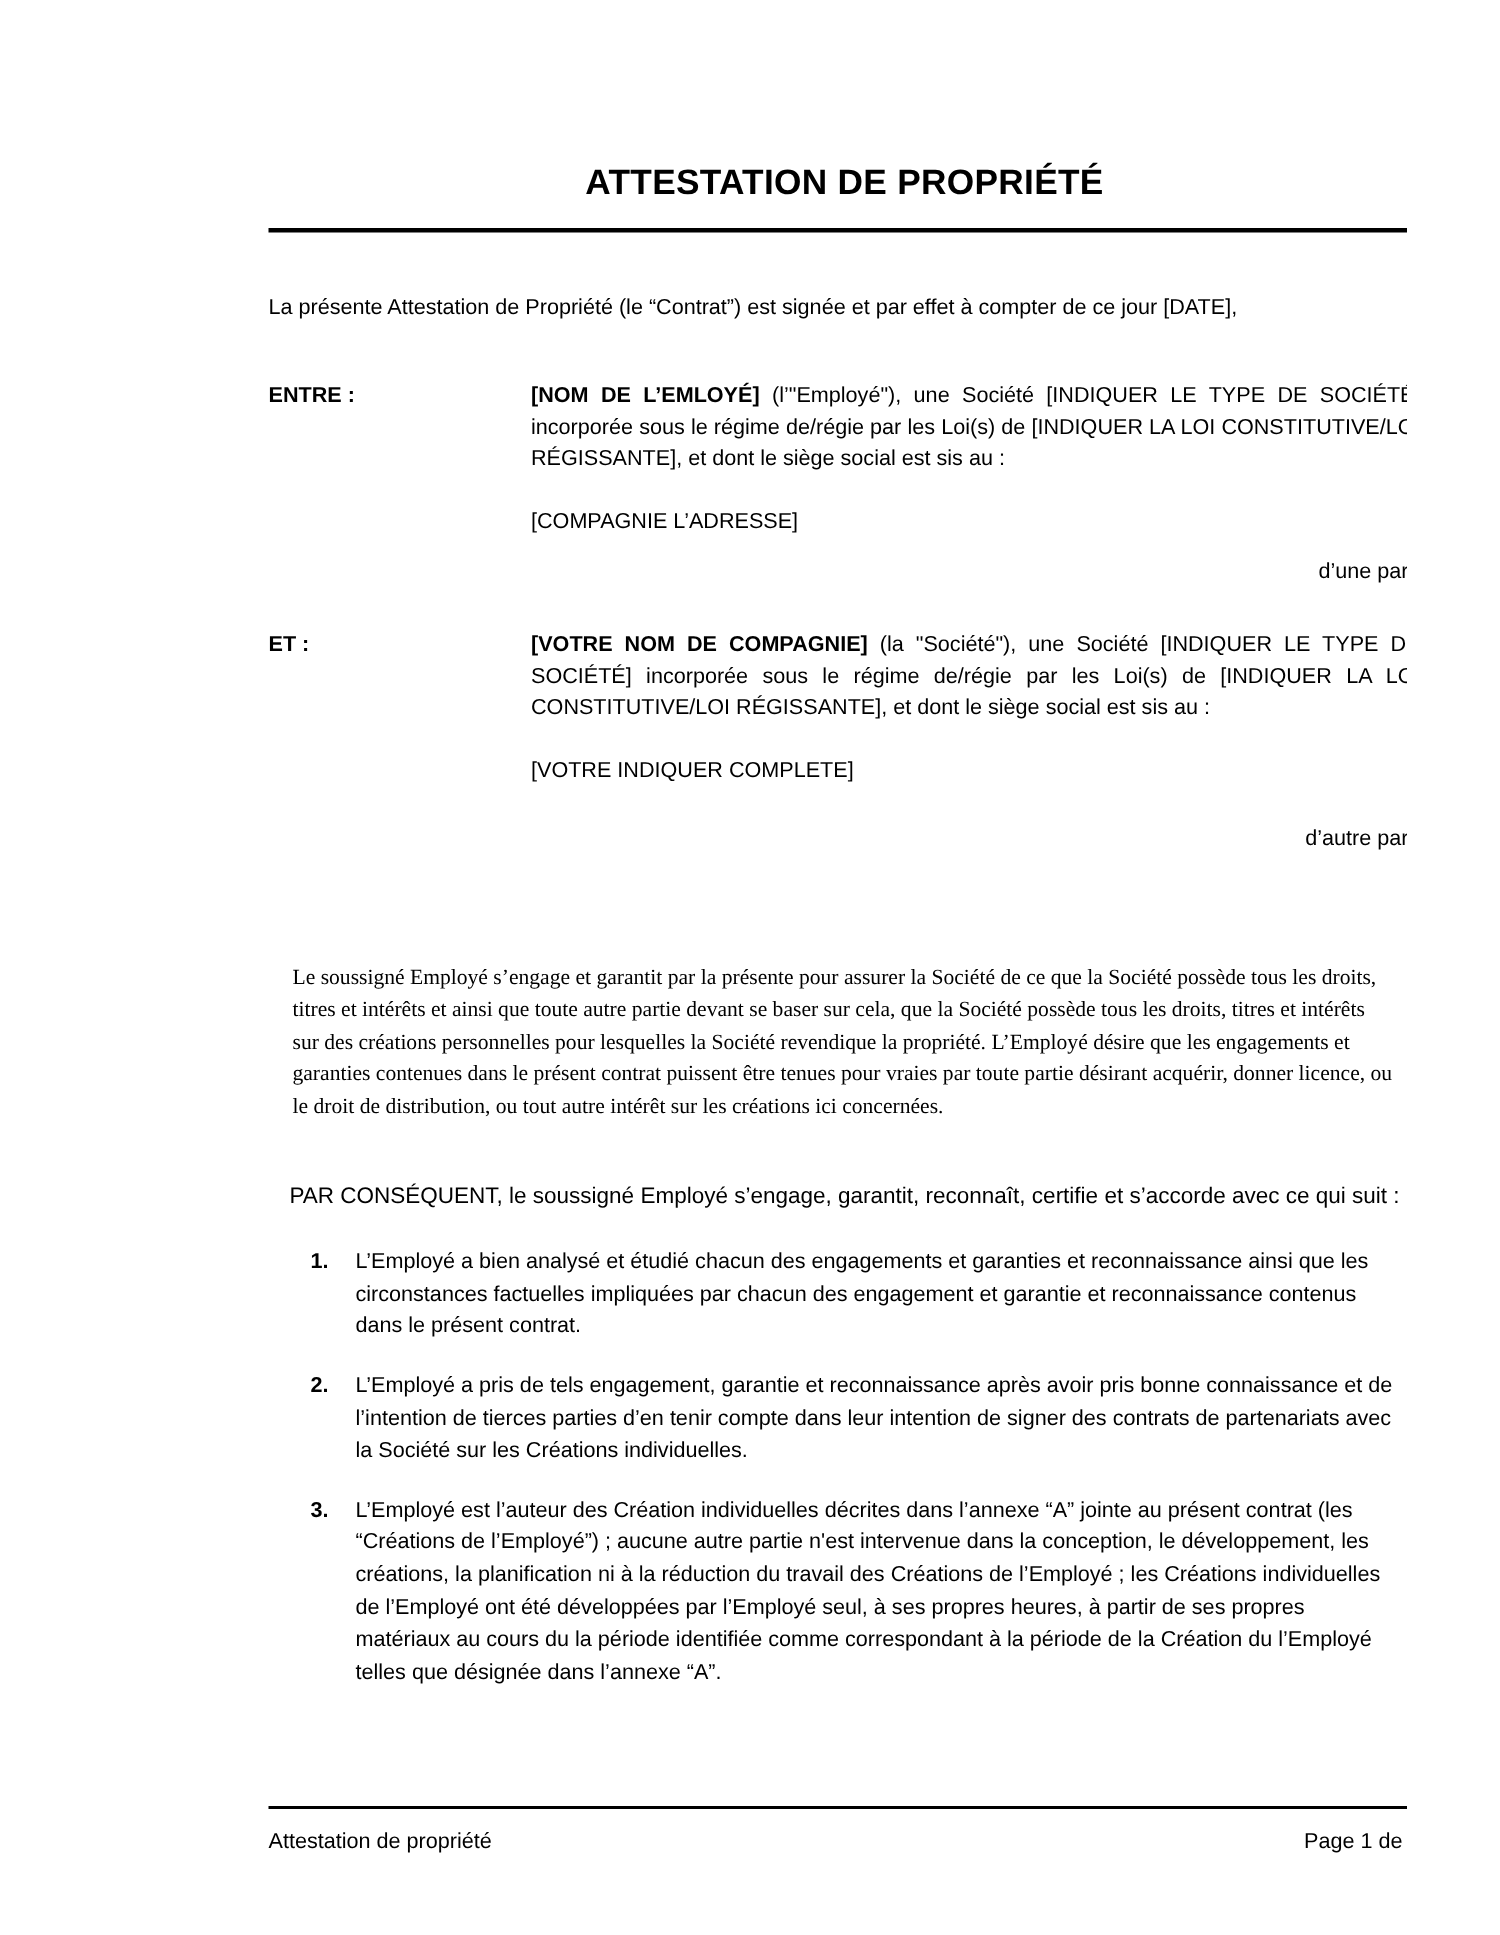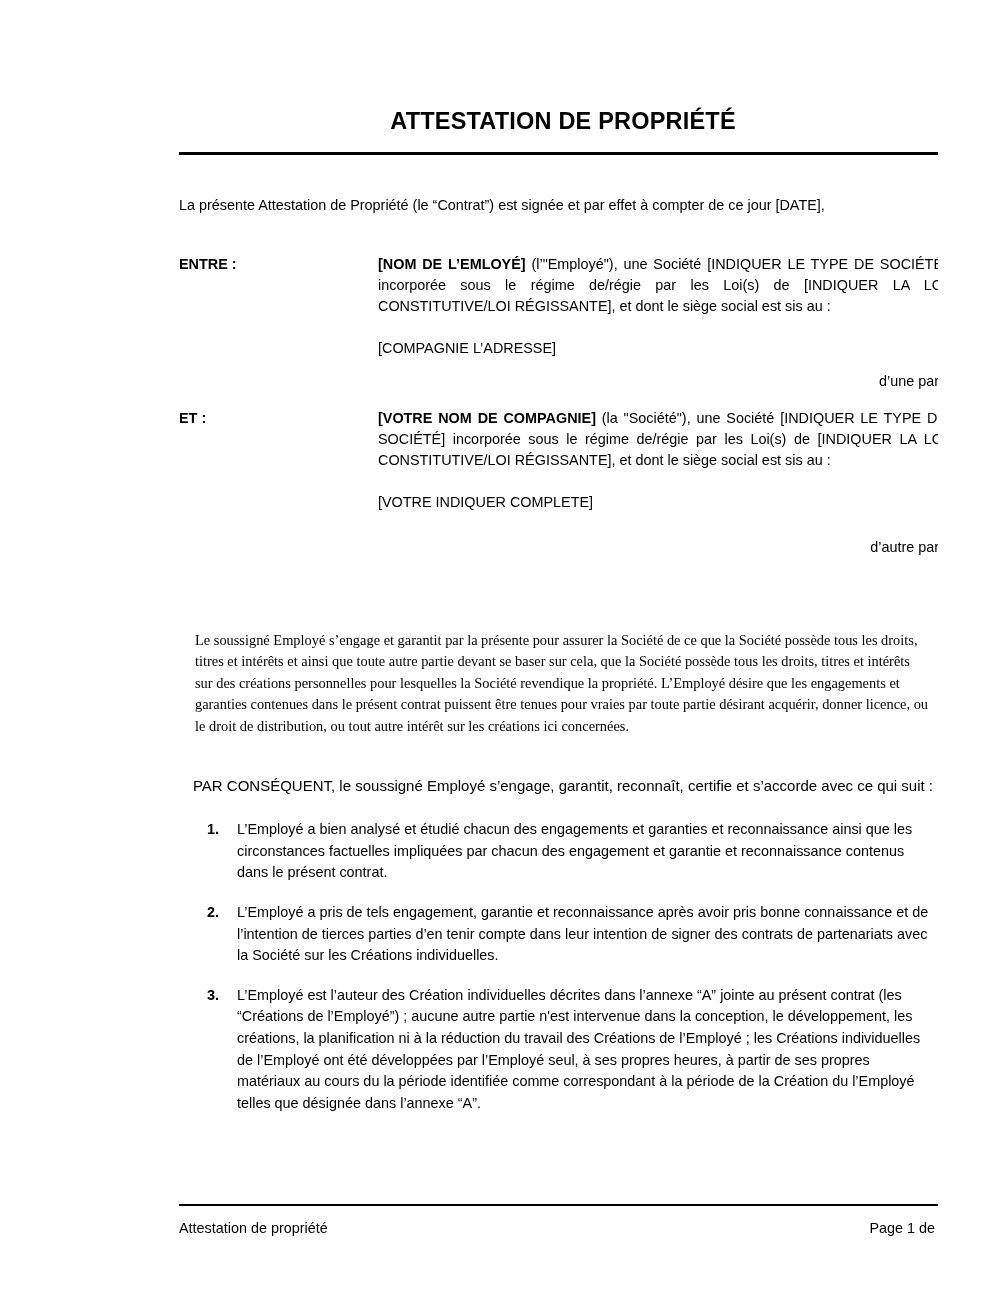--- a/index.html
+++ b/index.html
@@ -49,24 +49,23 @@
     margin: 0;
     padding-top: 40px;
     font-size: 14.4px;
     line-height: 1.45;
     text-align: left;
   }
 
   .party-block {
     display: flex;
     align-items: flex-start;
-    gap: 24px;
   }
   .party-entre { margin-top: 38px; }
-  .party-et    { margin-top: 16px; }
+  .party-et    { margin-top: 28px; }
 
   .party-label {
     flex: 0 0 175px;
     font-size: 14.4px;
     font-weight: bold;
     line-height: 1.45;
     white-space: nowrap;
   }
   .party-body {
     flex: 1 1 auto;

